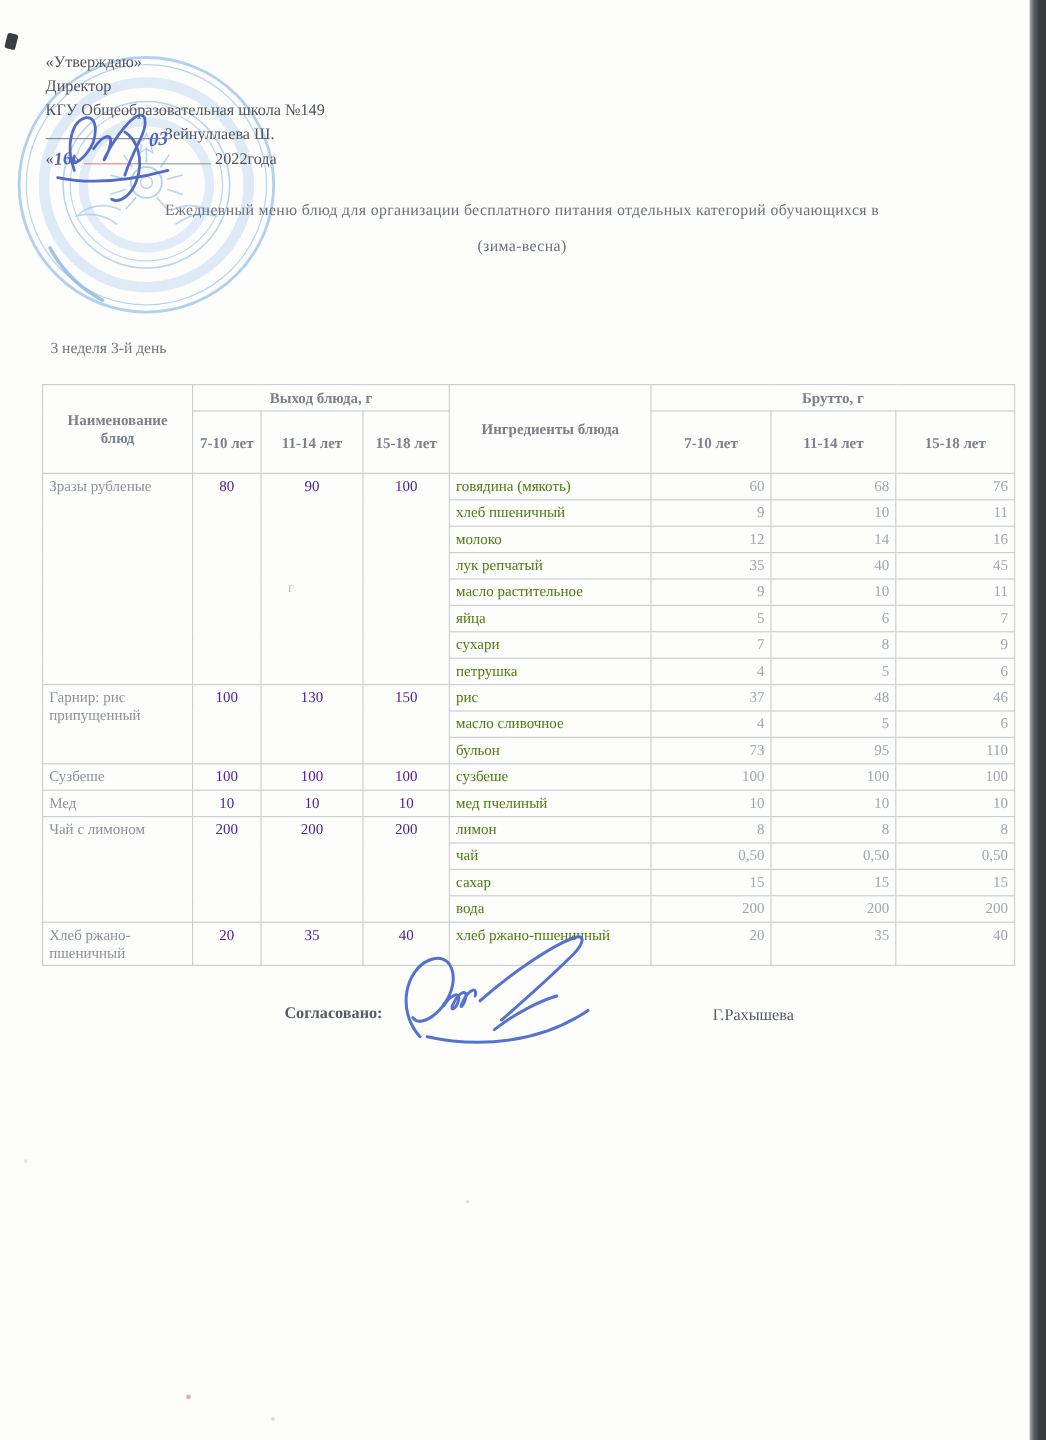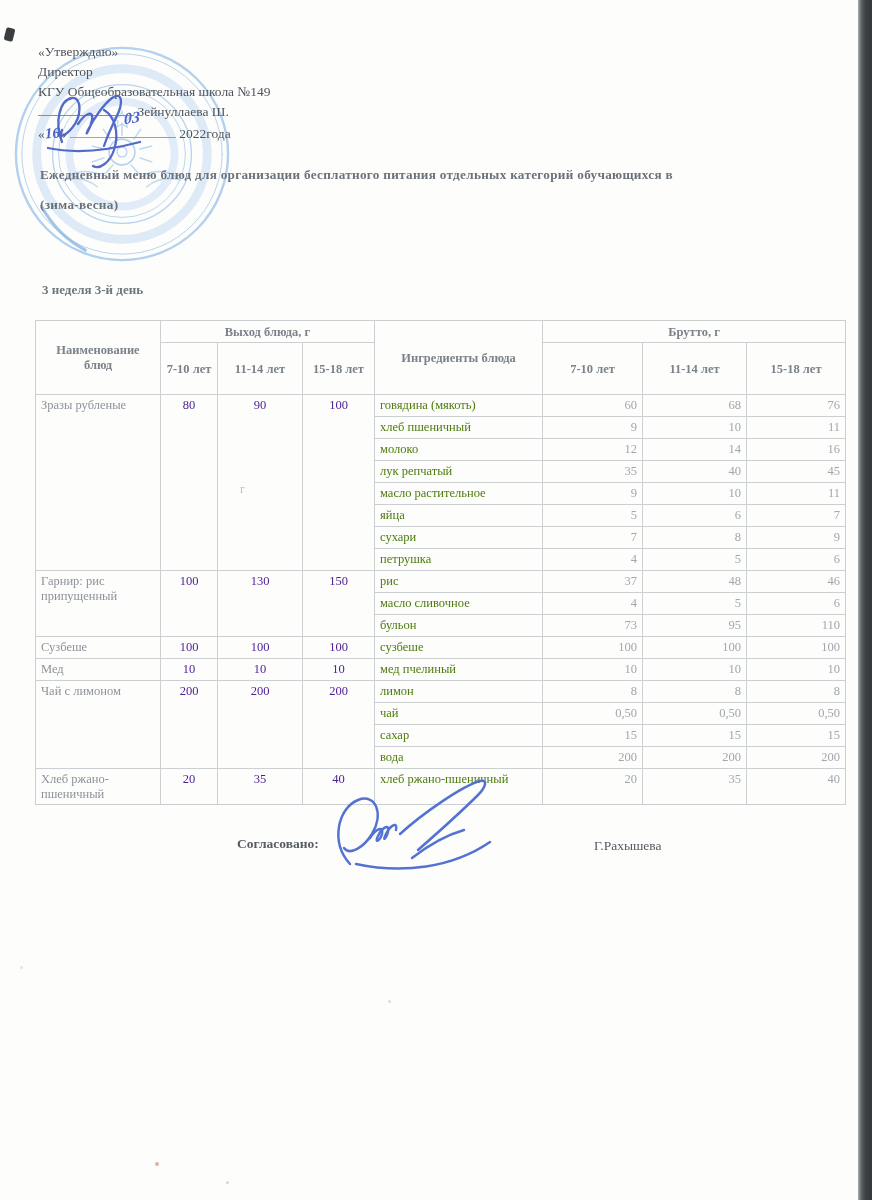--- a/index.html
+++ b/index.html
@@ -23,24 +23,24 @@
   .approval .row{white-space:nowrap;}
   .sig-line{display:inline-block;width:96px;border-bottom:1px solid #8a8f96;height:13px;}
   .date-row{margin-top:1px;}
   .uline{display:inline-block;border-bottom:1px solid #9aa0a6;height:13px;position:relative;}
   .uline.pink{border-bottom:1.5px solid #d98f8f;}
   .hand{color:#4a63c8;font-style:italic;font-weight:bold;font-size:15px;
     display:inline-block;transform:rotate(-4deg);}
   .hand-03{position:absolute;left:14px;top:-16px;transform:rotate(-8deg) skewX(-8deg);font-size:16px;}
   .sig-top{position:absolute;left:38px;top:84px;width:132px;height:96px;}
   
-  .title-wrap{position:absolute;left:40px;top:166px;width:790px;
-    font-weight:bold;font-size:13.2px;color:#6b717a;letter-spacing:.3px;line-height:18px;}
+  .title-wrap{position:absolute;left:40px;top:166px;width:790px;text-align:center;
+    font-weight:normal;font-size:13.2px;color:#6b717a;letter-spacing:.3px;line-height:18px;}
   .season{margin-top:12px;}
-  .weekday{position:absolute;left:42px;top:282px;font-size:13px;color:#6f757d;font-weight:700;}
+  .weekday{position:absolute;left:42px;top:282px;font-size:13px;color:#6f757d;font-weight:400;}
   
   table.menu{position:absolute;left:35px;top:320px;width:810px;
     border-collapse:collapse;table-layout:fixed;
     font-size:12.5px;color:#8b929a;}
   table.menu th,table.menu td{border:1px solid #ccd0d3;padding:3px 5px 2px;vertical-align:top;
     overflow:hidden;}
   table.menu thead th{font-weight:bold;color:#7b828a;text-align:center;vertical-align:middle;
     font-size:12.5px;line-height:15px;}
   th.dish-h{vertical-align:middle;}
   th.ing-h{vertical-align:top;padding-top:6px;}

